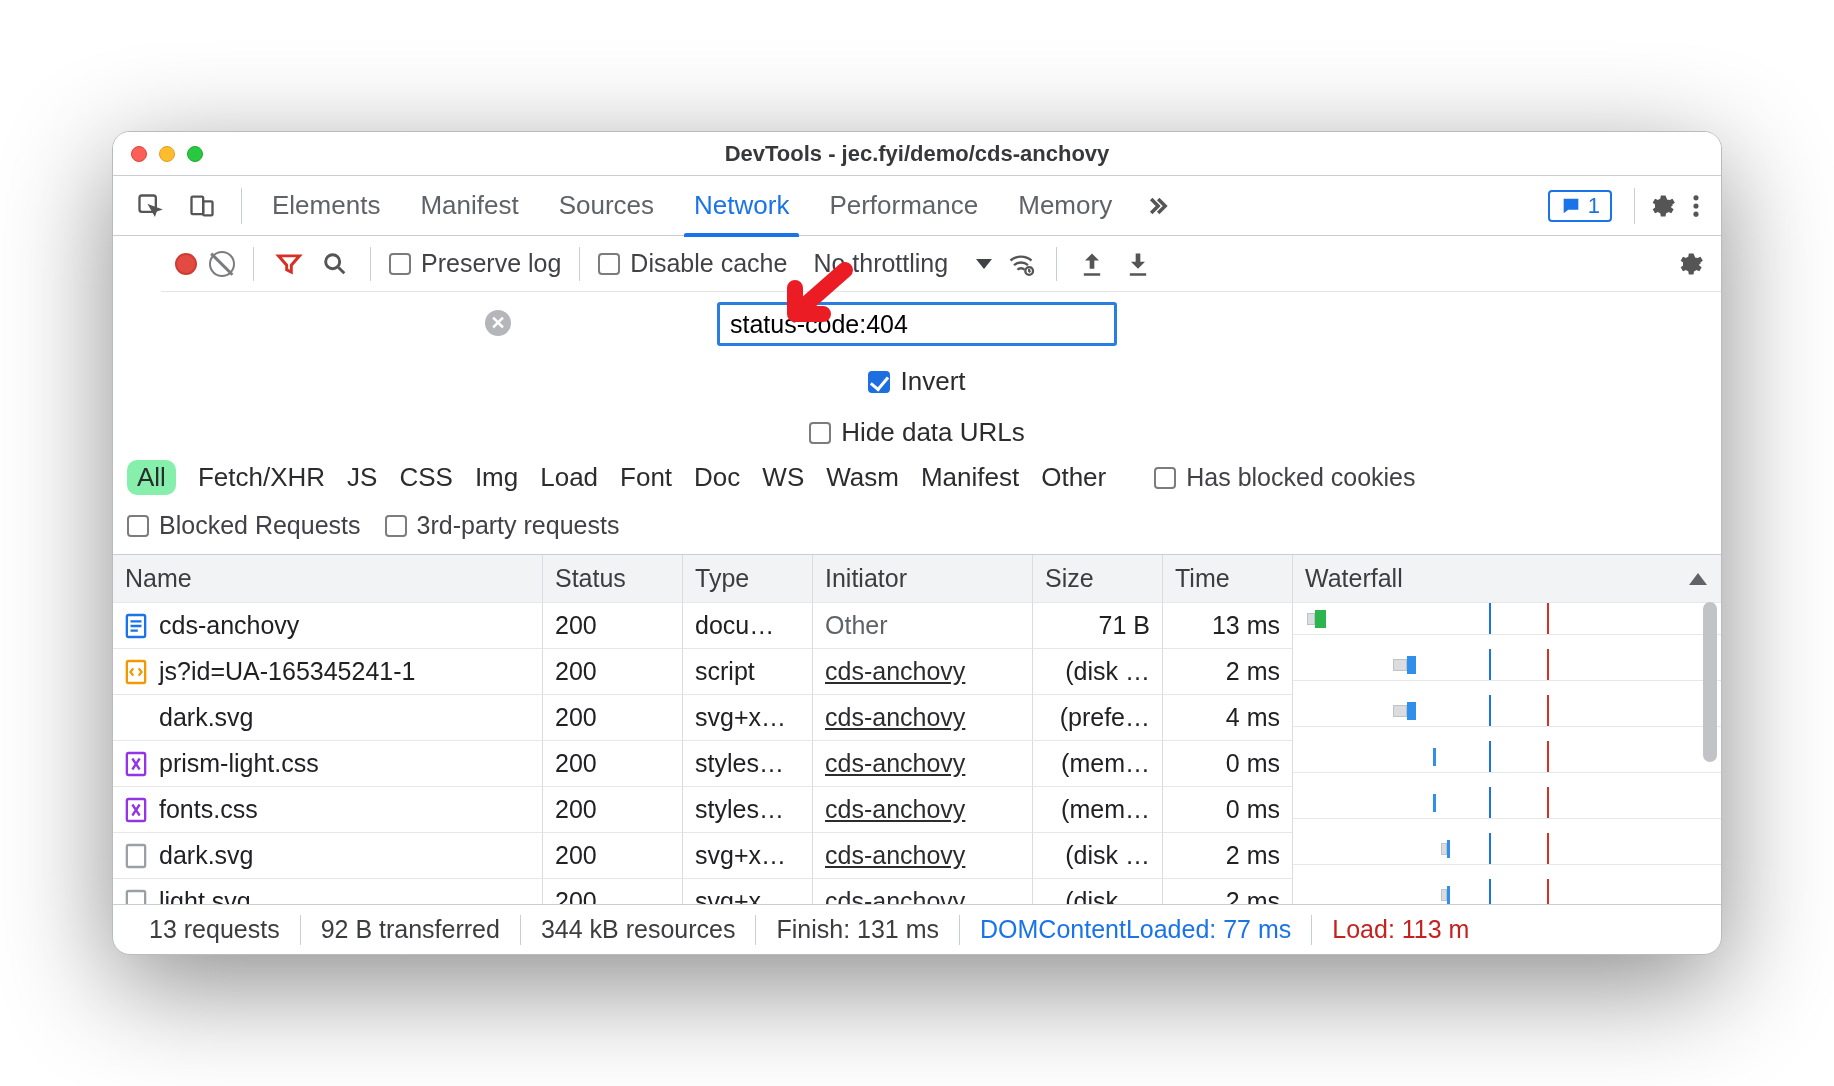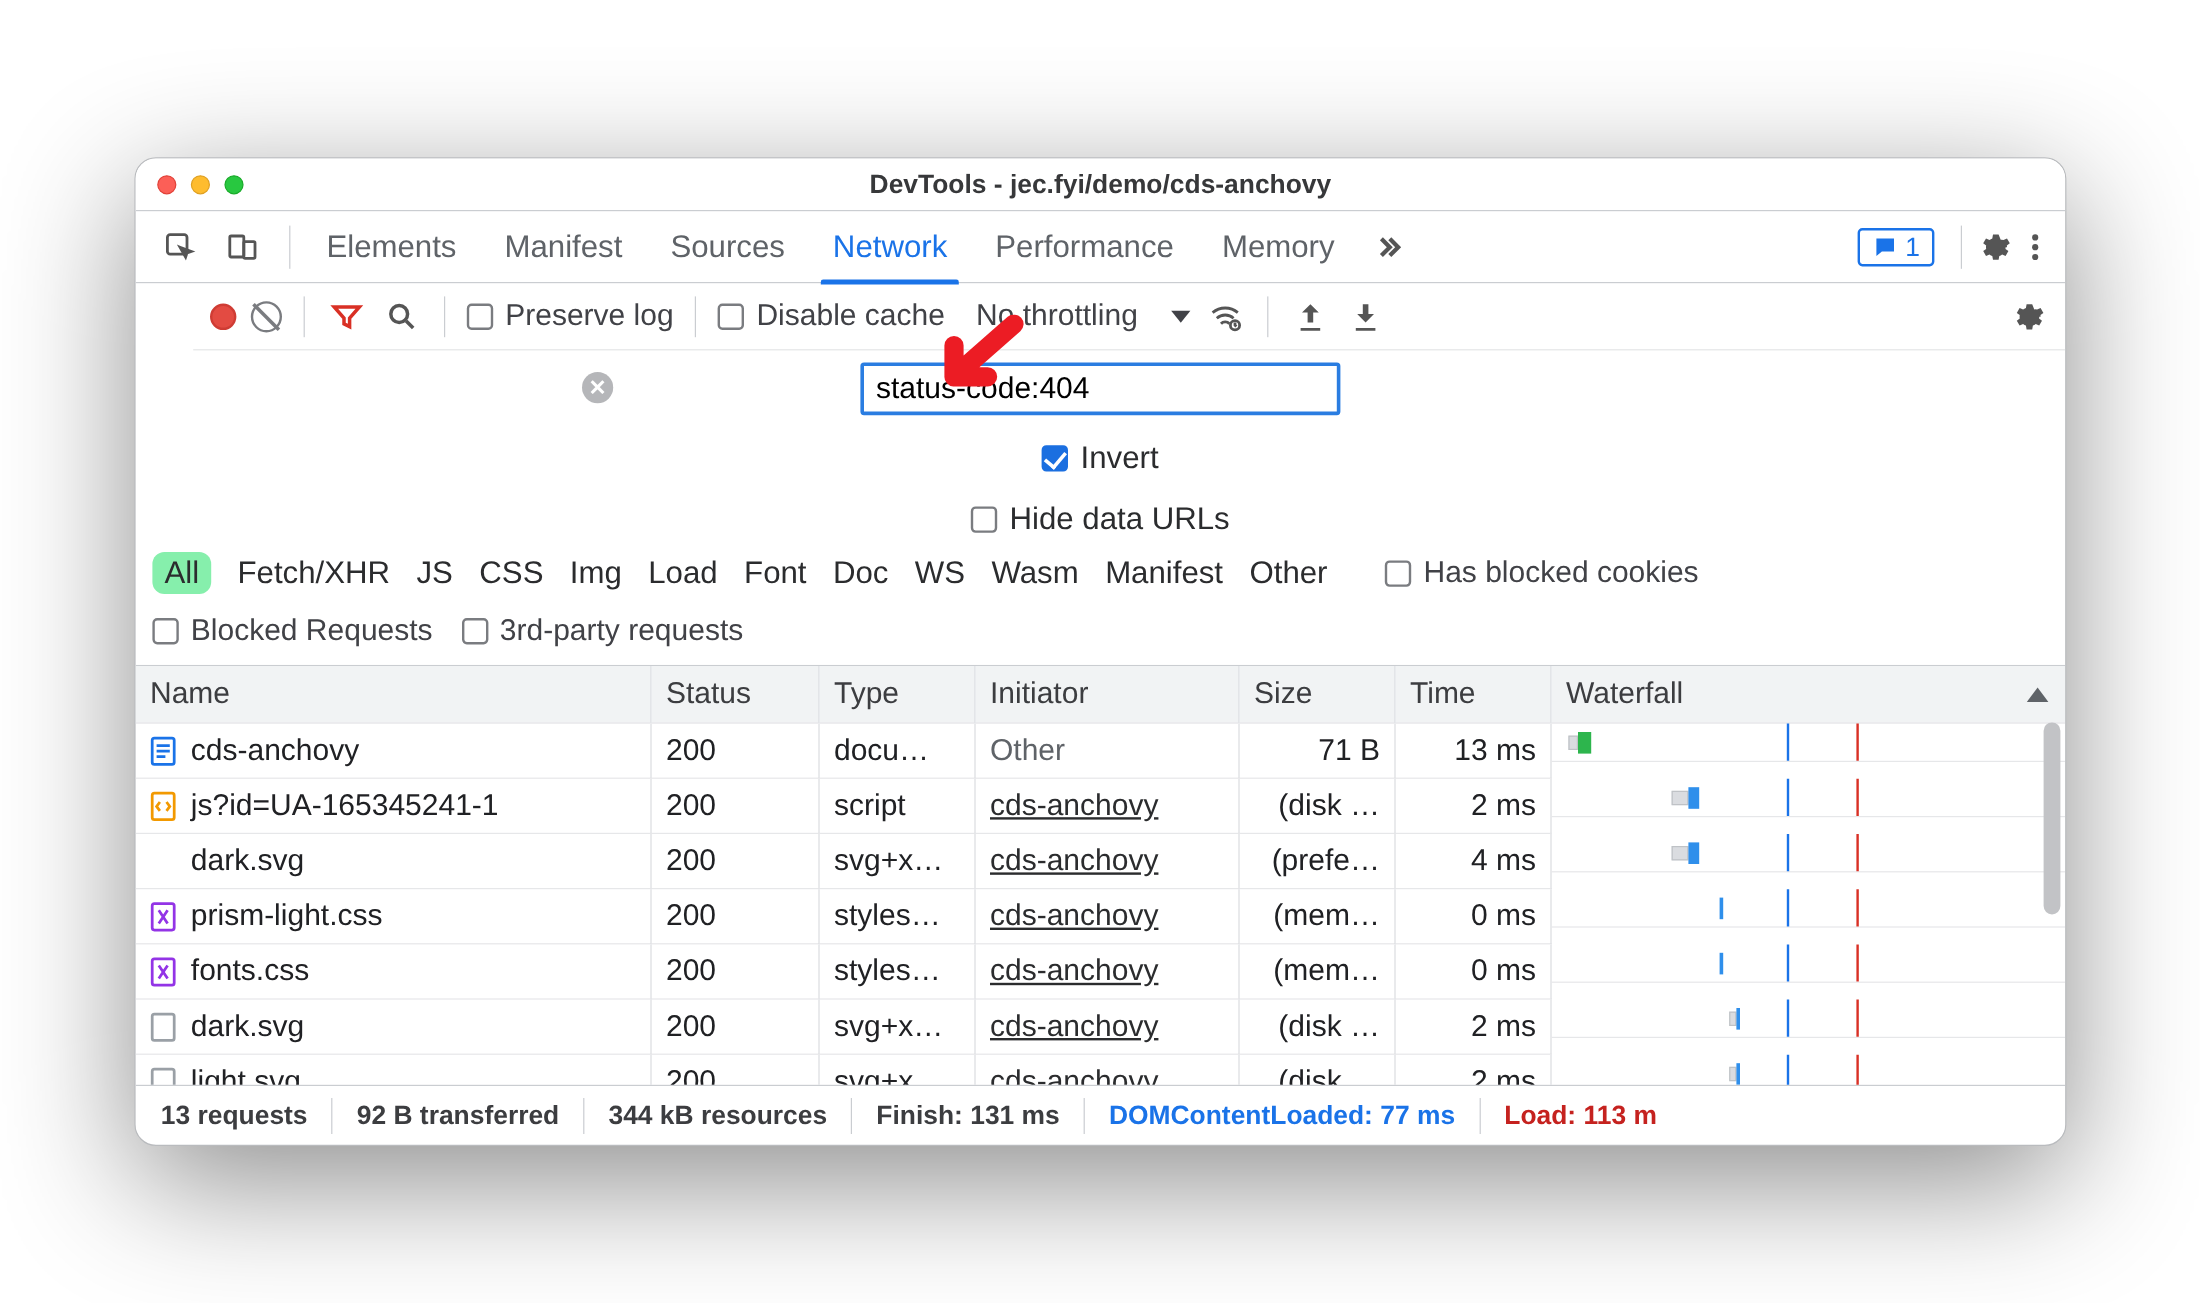--- a/index.html
+++ b/index.html
@@ -161,23 +161,22 @@
     position:absolute; right:4px; top:0; bottom:0; width:18px;
   }
   .scroll-thumb { position:absolute; right:0; width:14px; background:#c2c3c6; border-radius:8px;}
 
   .table-wrap { position:relative; height:350px; overflow:hidden;}
 
   
   .statusbar {
     display:flex; align-items:center;
     height:50px; border-top:1px solid var(--border);
-    font-size:22px; color:#3c3d40;
-    padding:0 1px;
-    font-weight:bold;
+    font-size:25px; color:#3c3d40;
+    padding:0 16px;
   }
   .statusbar .sb { padding:0 20px;}
   .statusbar .sbdiv { width:1px; height:30px; background:var(--border);}
   .statusbar .dom { color:var(--blue);}
   .statusbar .load { color:#c5221f;}
 
 </style>
 </head>
 <body>
 

